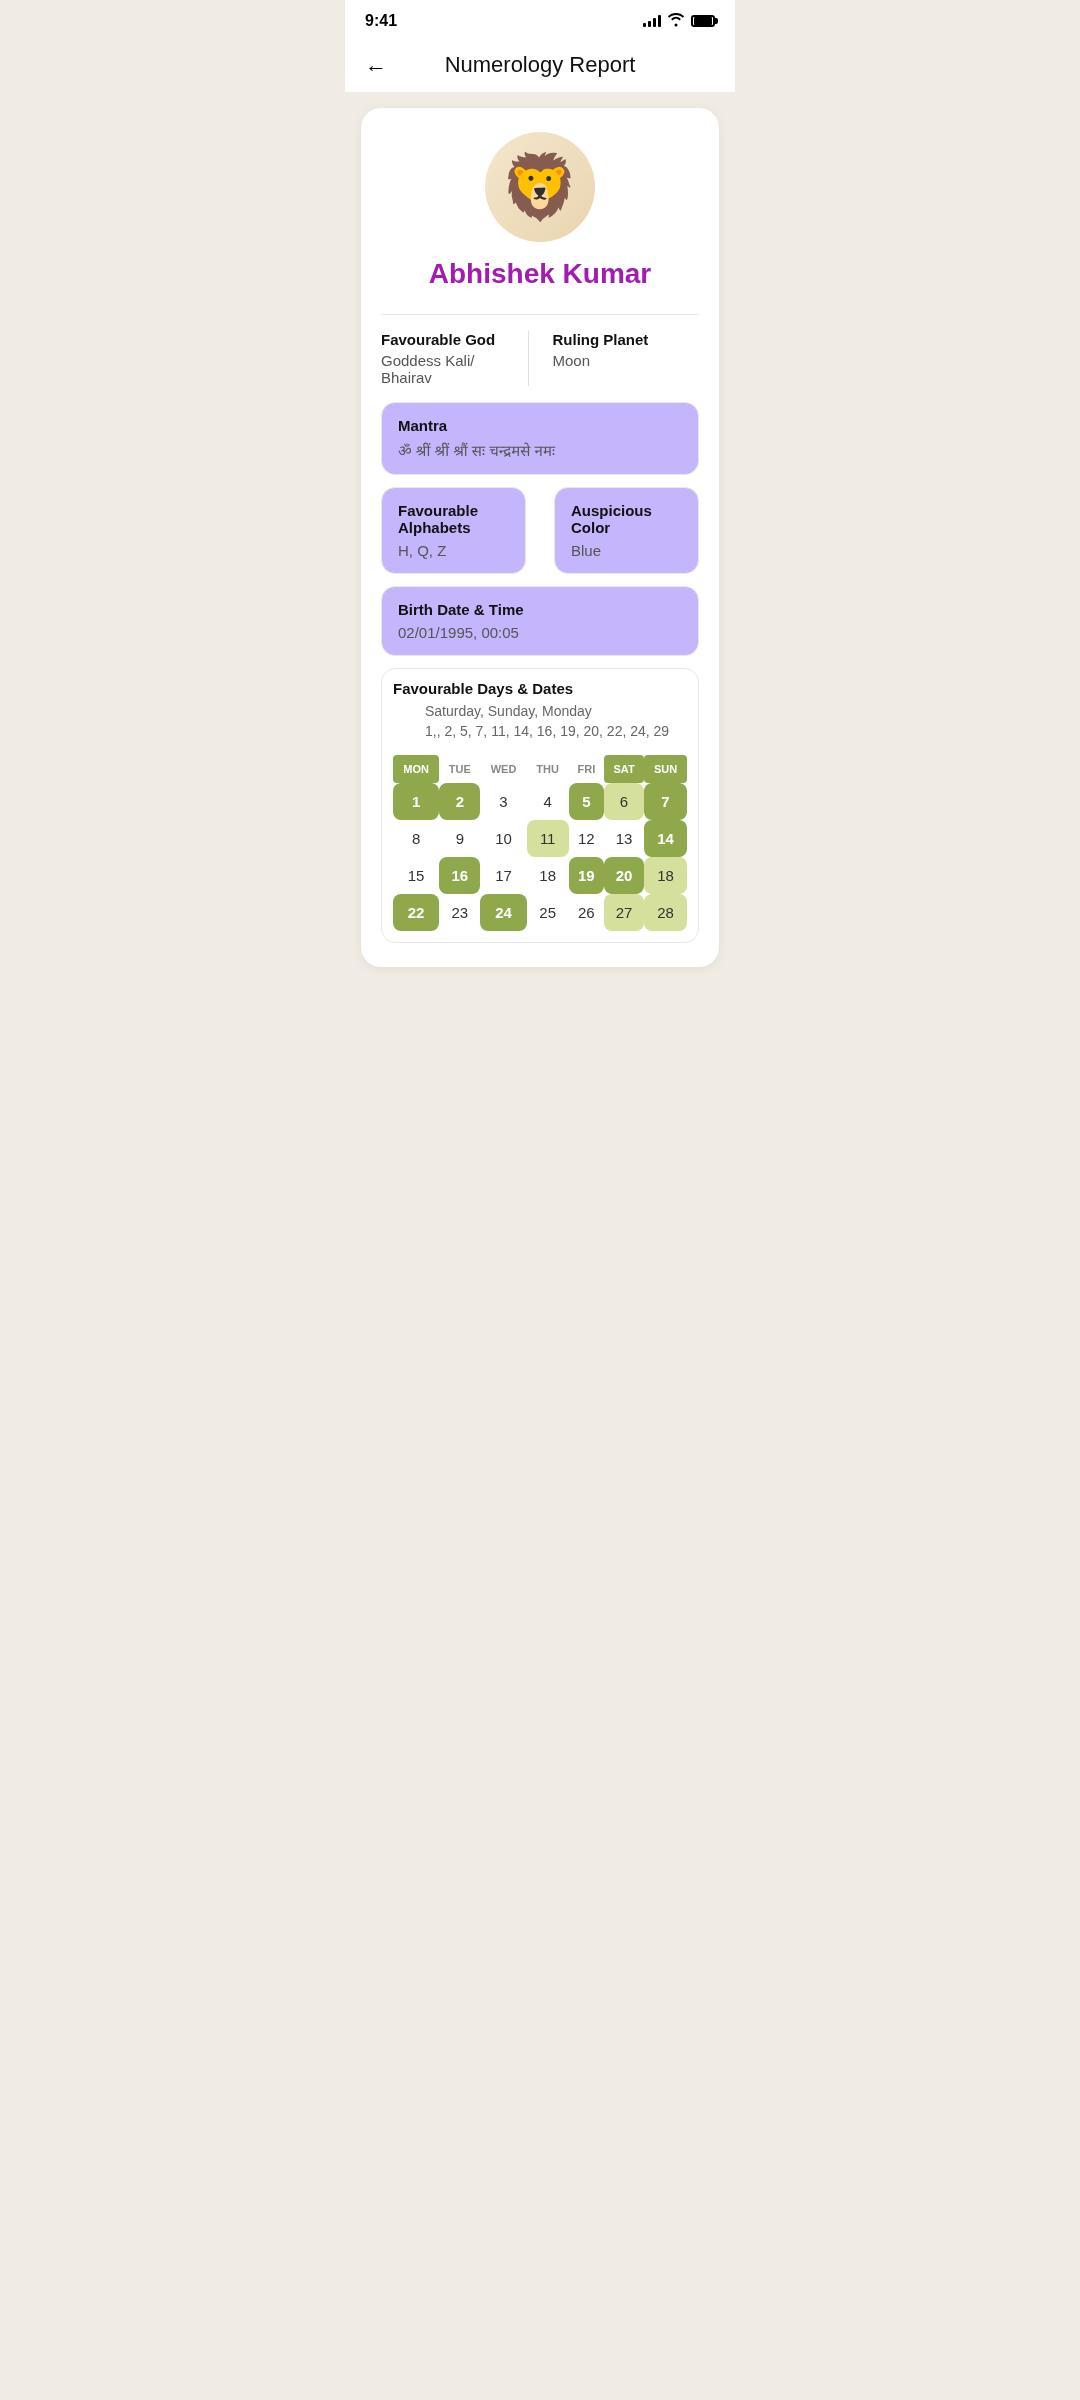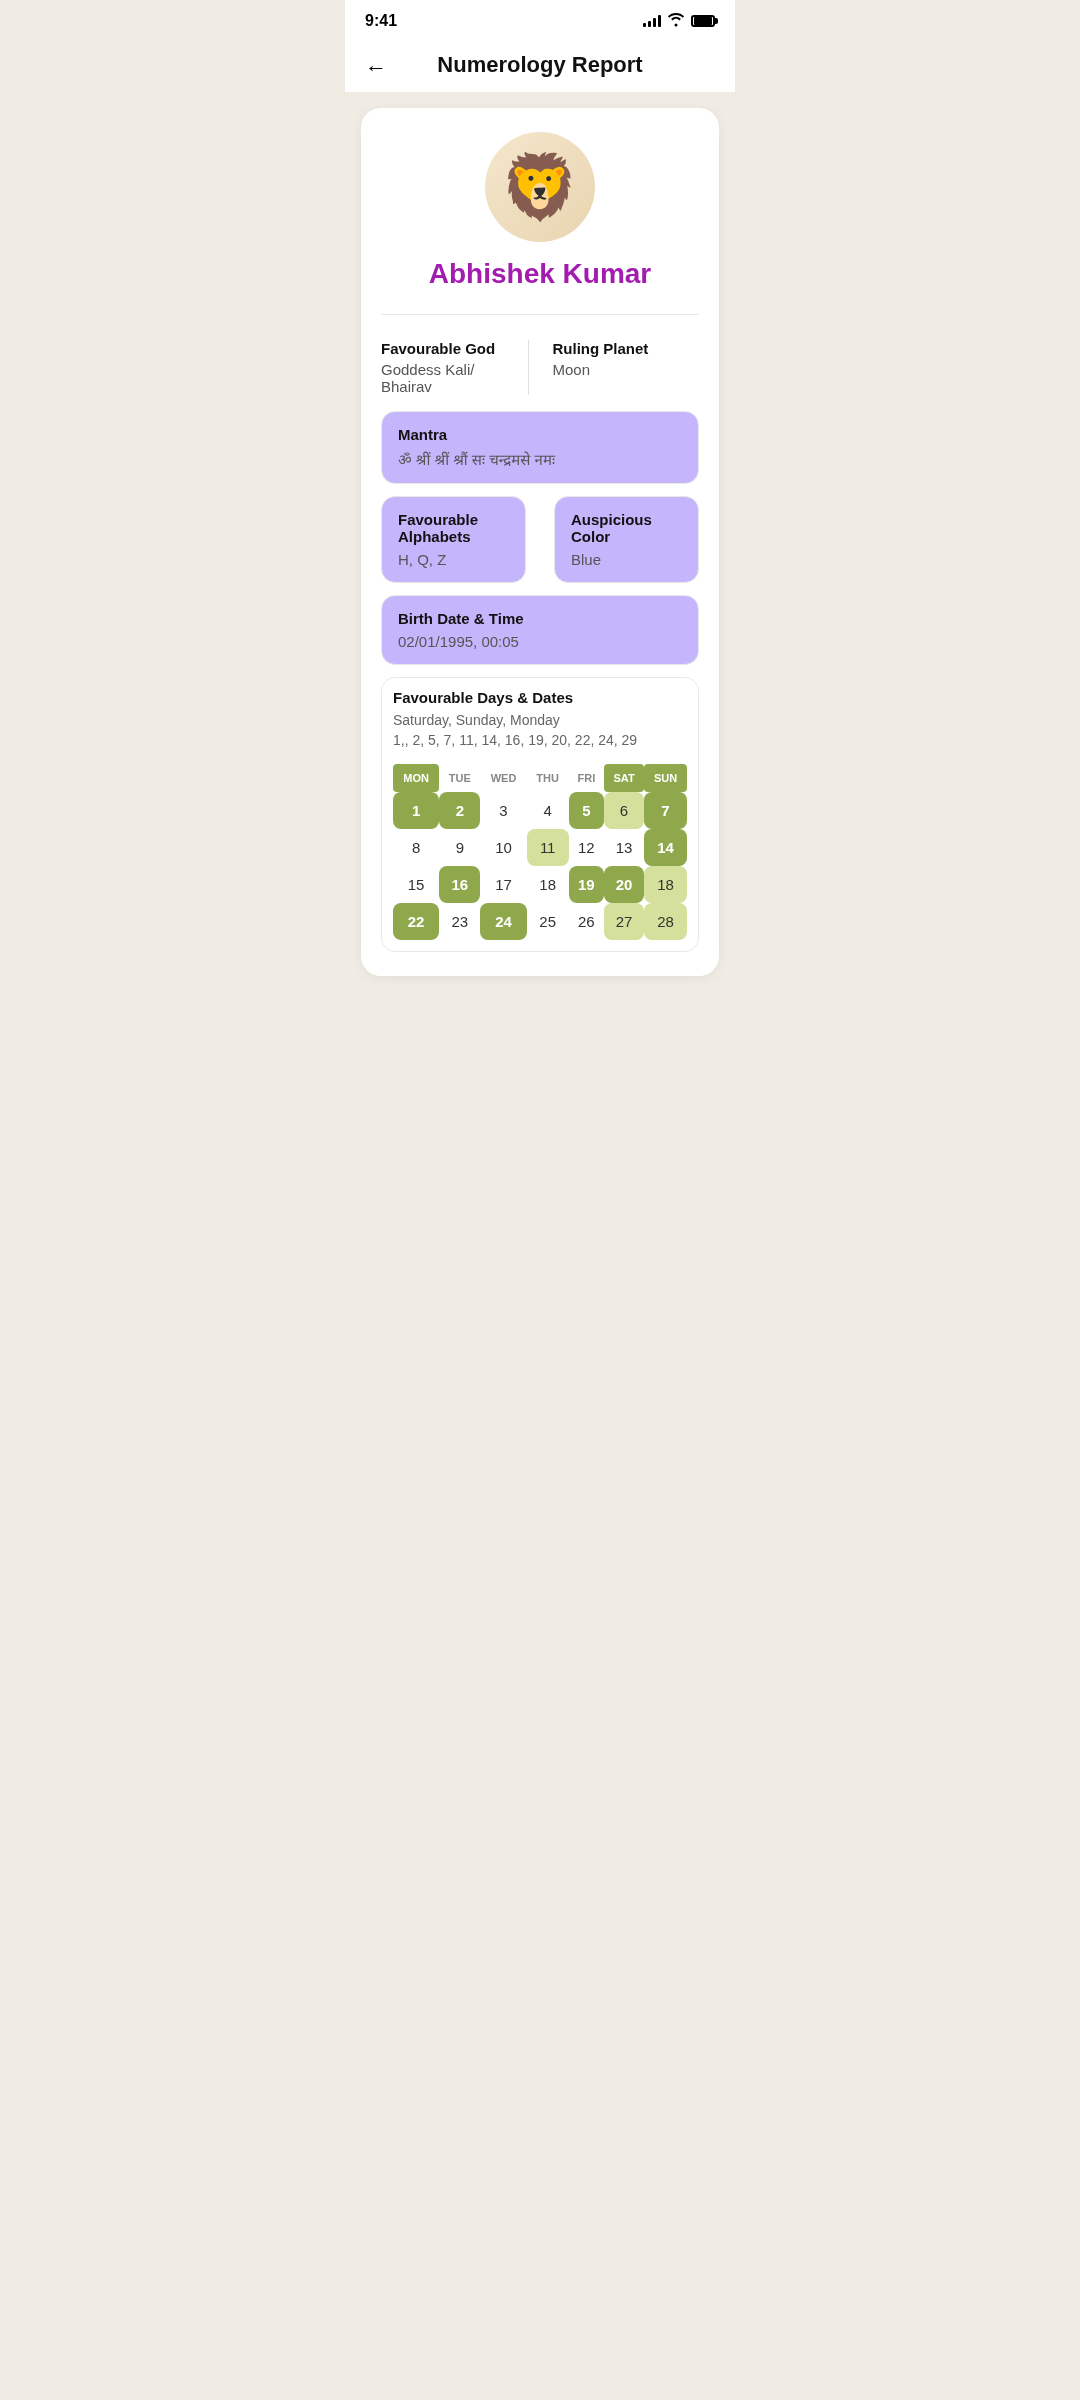--- a/index.html
+++ b/index.html
@@ -90,21 +90,21 @@
     .back-btn {
       font-size: 22px;
       cursor: pointer;
       margin-right: 16px;
     }
 
     .header-title {
       flex: 1;
       text-align: center;
       font-size: 22px;
-      font-weight: 700;
+      font-weight: 400;
       color: #111;
       margin-right: 38px;
     }
 
     .main-content {
       padding: 16px;
     }
 
     .card {
       background: #fff;
@@ -138,21 +138,21 @@
 
     .user-name {
       font-size: 28px;
       font-weight: 700;
       color: #a21caf;
     }
 
     .info-row {
       display: flex;
       border-top: 1px solid #e8e8e8;
-      padding-top: 25px;
+      padding-top: 16px;
       margin-bottom: 16px;
     }
 
     .info-cell {
       flex: 1;
       padding: 0 8px;
     }
 
     .info-cell:first-child {
       padding-left: 0;
@@ -214,20 +214,21 @@
       font-size: 15px;
       font-weight: 700;
       color: #111;
       margin-bottom: 6px;
     }
 
     .fav-days-text {
       font-size: 14px;
       color: #666;
       margin-bottom: 4px;
+      margin-left: 32px;
     }
 
     .calendar-grid {
       margin-top: 16px;
       width: 100%;
       border-collapse: collapse;
     }
 
     .calendar-grid th {
       font-size: 11px;

